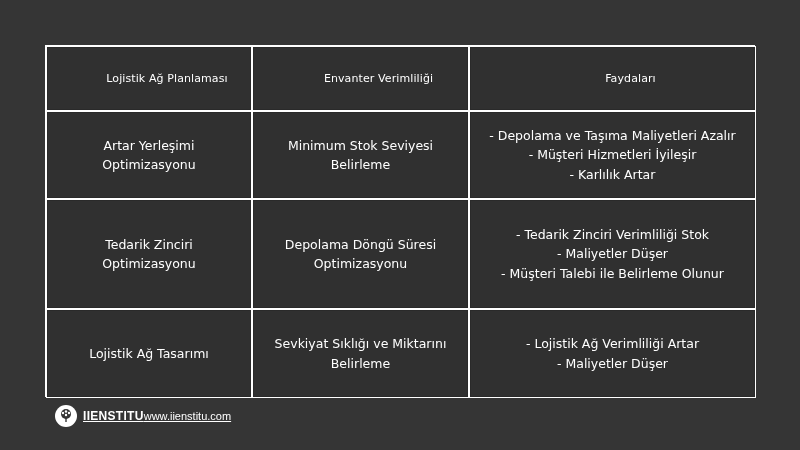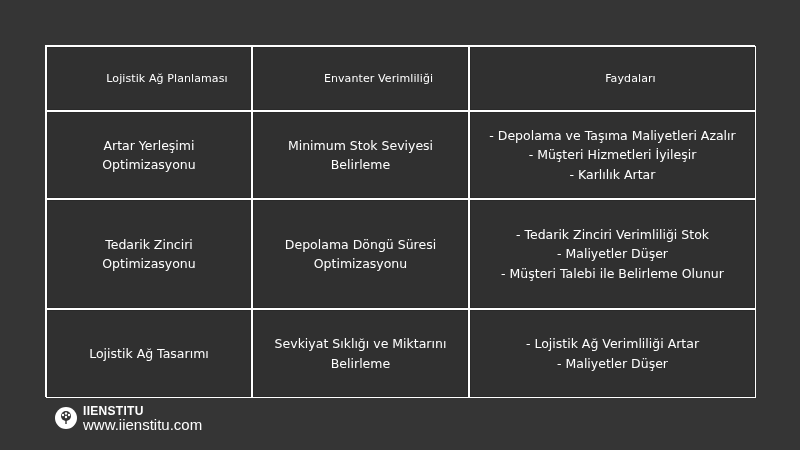--- a/index.html
+++ b/index.html
@@ -52,30 +52,31 @@
       left: 55px; top: 405px;
       display: flex; align-items: center;
       gap: 6px;
     }
     .logo-circle {
       width: 22px; height: 22px; border-radius: 50%;
       background: #ffffff;
       display: flex; align-items: center; justify-content: center;
     }
     .logo-text {
-      display: flex; flex-direction: column;
+      display: flex; flex-direction: row;
       line-height: 13px;
+      text-decoration: underline;
     }
     .logo-name {
       font-family: "Liberation Sans", sans-serif;
       font-weight: bold; font-size: 12px; letter-spacing: 0.3px;
     }
     .logo-url {
       font-family: "Liberation Sans", sans-serif;
-      font-size: 15px;
+      font-size: 11px;
     }
   </style>
 </head>
 <body>
 
 <div class="grid">
 
   <div class="cell hdr">
       <span>Lojistik Ağ Planlaması</span>
     </div>

